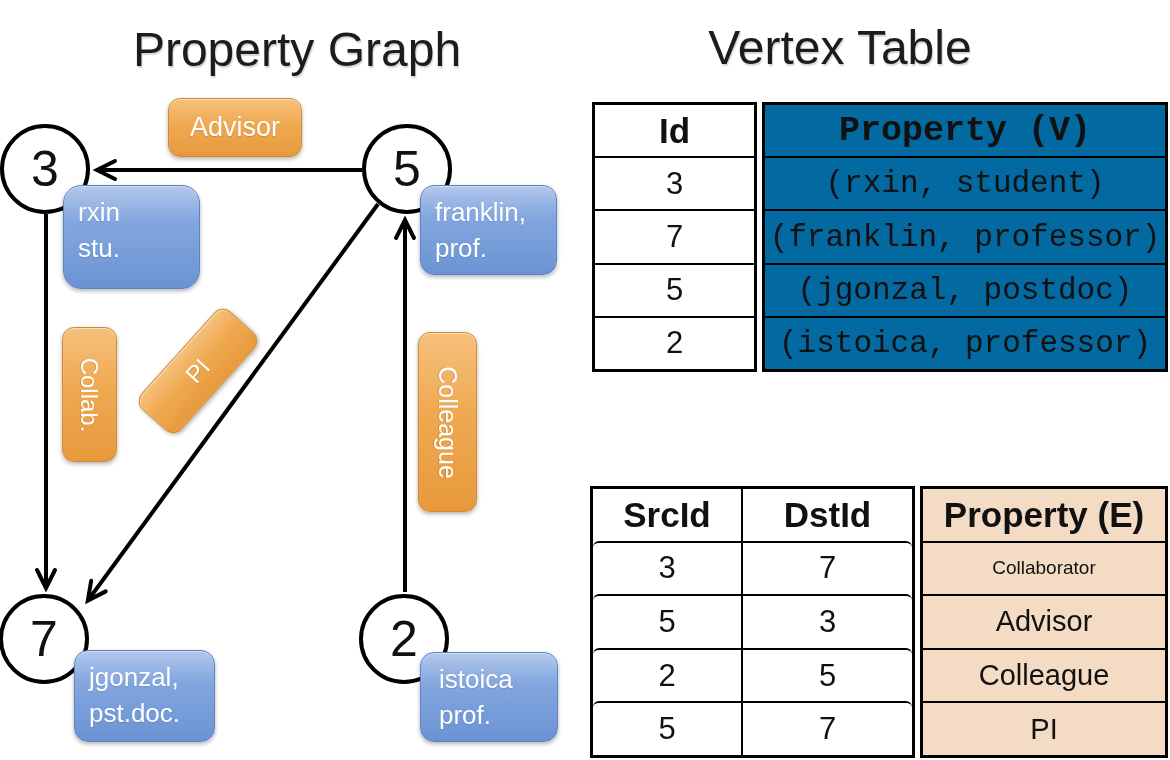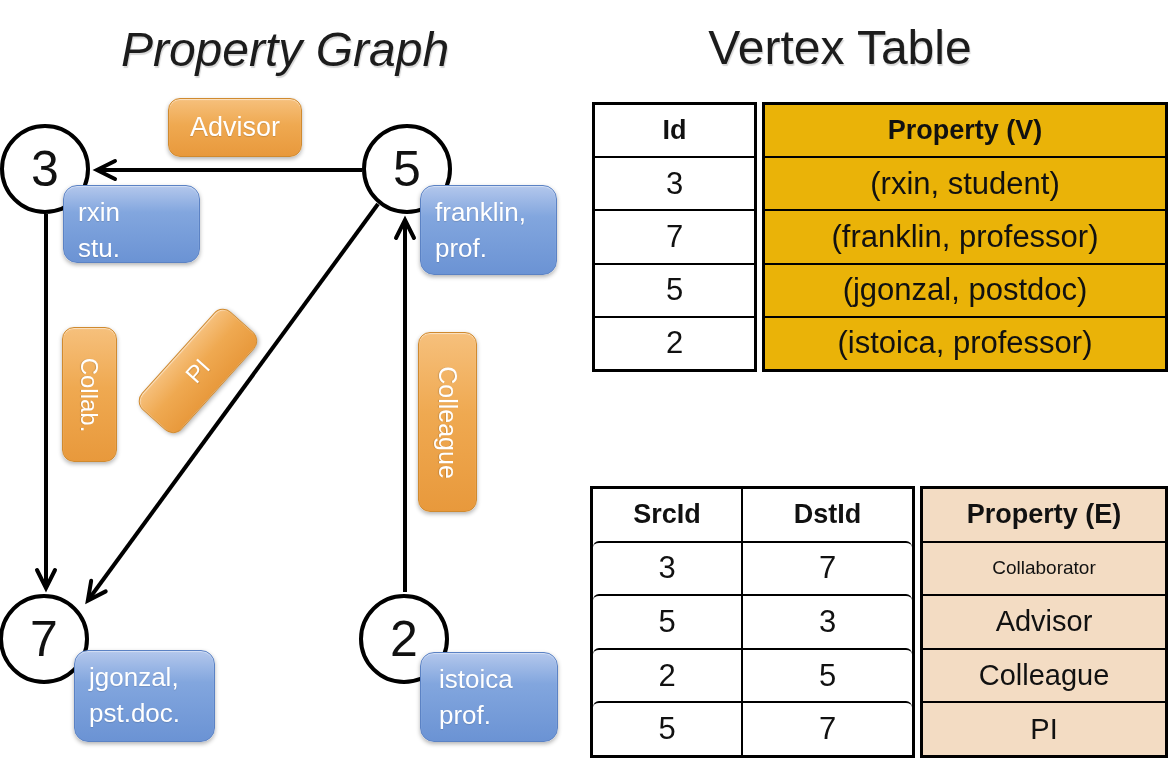--- a/index.html
+++ b/index.html
@@ -32,33 +32,33 @@
     background:linear-gradient(180deg,#b3c7ec 0%,#82a6de 35%,#6b93d4 100%);
     border:1px solid #5b82c4;border-radius:14px;
     box-shadow:0 2px 4px rgba(0,0,0,0.30), inset 0 1px 1px rgba(255,255,255,0.45);
     box-sizing:border-box;color:#fff;font-size:26px;line-height:1.38;
     padding:9px 0 0 14px;text-shadow:0 1px 1px rgba(0,0,0,0.12);
   }
   
   .tgroup{border:3px solid #000;box-sizing:border-box;display:flex;flex-direction:column;background:#fff;}
   .trow{flex:1;display:flex;align-items:center;justify-content:center;font-size:31px;box-sizing:border-box;}
   .trow + .trow{border-top:2px solid #000;}
-  .trow.hdr{font-size:27px;font-weight:bold;}
-  .blue-col .trow{background:#eab308;}
+  .trow.hdr{font-size:35px;font-weight:bold;}
+  .blue-col .trow{background:#0369a1;font-family:Liberation Mono, monospace;}
   .tan-col .trow{background:#f3dcc3;text-align:center;}
   .splitrow{display:flex;padding:0;align-items:stretch;justify-content:flex-end;border-radius:6px;}
   .splitrow .cell-l{width:150px;border-right:2px solid #000;display:flex;align-items:center;justify-content:center;box-sizing:border-box;}
   .splitrow .cell-r{flex:1;display:flex;align-items:center;justify-content:center;}
 </style>
 </head>
 <body>
 
 <div id="stage">
 
-  <div class="abs big-title" style="left:0;top:22px;width:570px;font-style:italic;">Property Graph</div>
+  <div class="abs big-title" style="left:12px;top:22px;width:570px;">Property Graph</div>
 
   <svg class="abs" style="left:0;top:0;" width="580" height="760" viewBox="0 0 580 760">
     <defs>
       <marker id="arrow" markerUnits="userSpaceOnUse" markerWidth="26" markerHeight="26" refX="19" refY="13" orient="auto">
         <path d="M3,4 L21,13 L3,22" fill="none" stroke="#000" stroke-width="4" stroke-linecap="round"></path>
       </marker>
     </defs>
     <line x1="362" y1="170" x2="99" y2="170" stroke="#000" stroke-width="4" marker-end="url(#arrow)"></line>
     <line x1="46" y1="214" x2="46" y2="586" stroke="#000" stroke-width="4" marker-end="url(#arrow)"></line>
     <line x1="378" y1="204" x2="89" y2="599" stroke="#000" stroke-width="4" marker-end="url(#arrow)"></line>
@@ -87,21 +87,21 @@
     </div>
 
   <div class="abs pill" style="left:132px;top:344px;width:132px;height:54px;font-size:24px;transform:rotate(-48deg);">
     <span>PI</span>
     </div>
 
   <div class="abs pill" style="left:418px;top:332px;width:59px;height:180px;font-size:25px;">
     <span class="rot90">Colleague</span>
     </div>
 
-  <div class="abs vbox" style="left:63px;top:185px;width:137px;height:78px;">
+  <div class="abs vbox" style="left:63px;top:185px;width:137px;height:104px;border-radius:18px;">
     <div>rxin</div>
     <div>stu.</div>
   </div>
   <div class="abs vbox" style="left:420px;top:185px;width:137px;height:90px;">
     <div>franklin,</div>
     <div>prof.</div>
   </div>
   <div class="abs vbox" style="left:62px;top:650px;width:141px;height:92px;margin-left:12px;">
     <div>jgonzal,</div>
     <div>pst.doc.</div>

